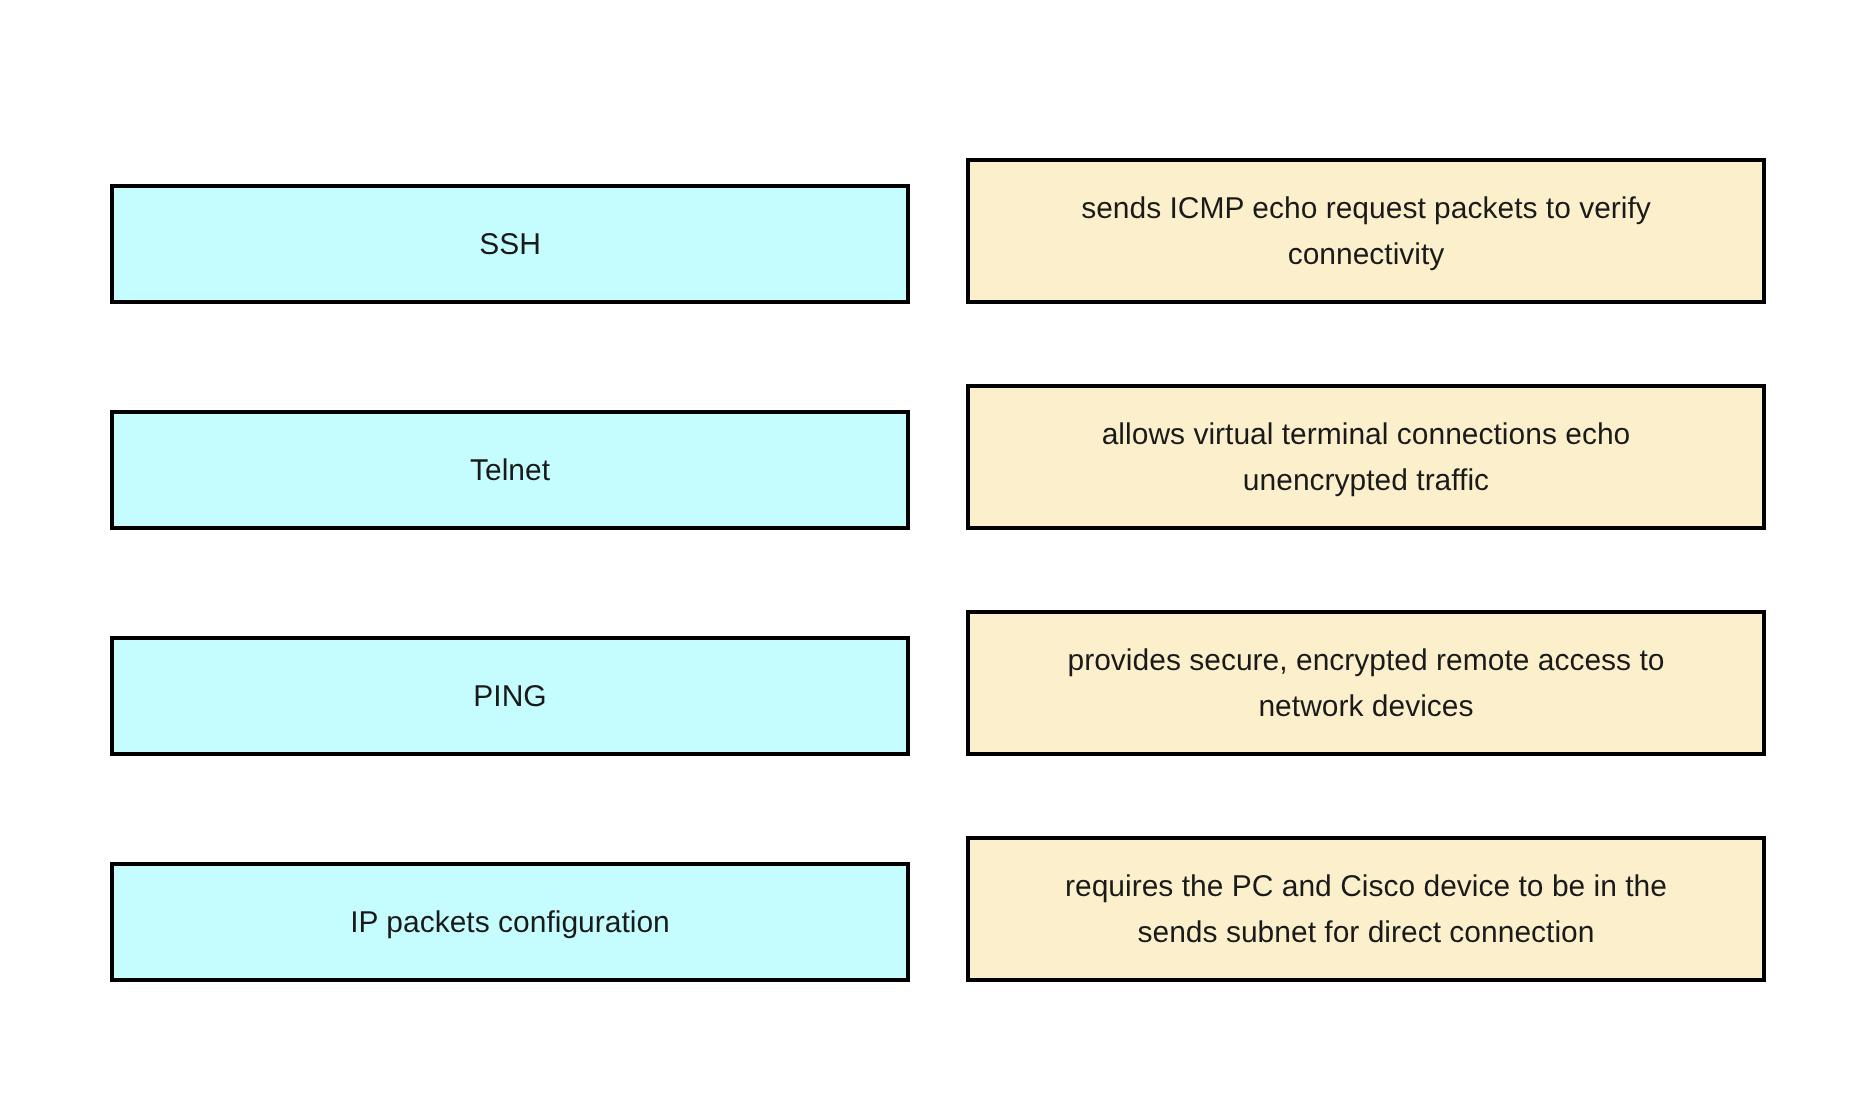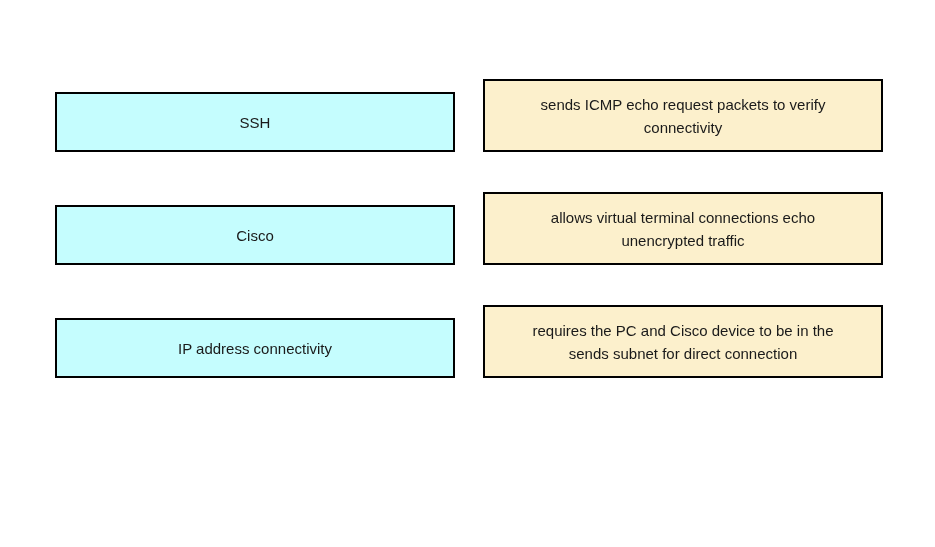--- a/index.html
+++ b/index.html
@@ -48,27 +48,33 @@
 <div class="board">
 
   <div class="box term-box">
     <span>SSH</span>
   </div>
   <div class="box desc-box">
     <span>sends ICMP echo request packets to verify connectivity</span>
   </div>
 
   <div class="box term-box">
-    <span>Cisco</span>
+    <span>Telnet</span>
   </div>
   <div class="box desc-box">
     <span>allows virtual terminal connections echo unencrypted traffic</span>
   </div>
 
+  <div class="box term-box">
+    <span>PING</span>
+  </div>
+  <div class="box desc-box">
+    <span>provides secure, encrypted remote access to network devices</span>
+  </div>
 
   <div class="box term-box">
-    <span>IP address connectivity</span>
+    <span>IP packets configuration</span>
   </div>
   <div class="box desc-box">
     <span>requires the PC and Cisco device to be in the sends subnet for direct connection</span>
   </div>
 
 </div>
 
 </body></html>

